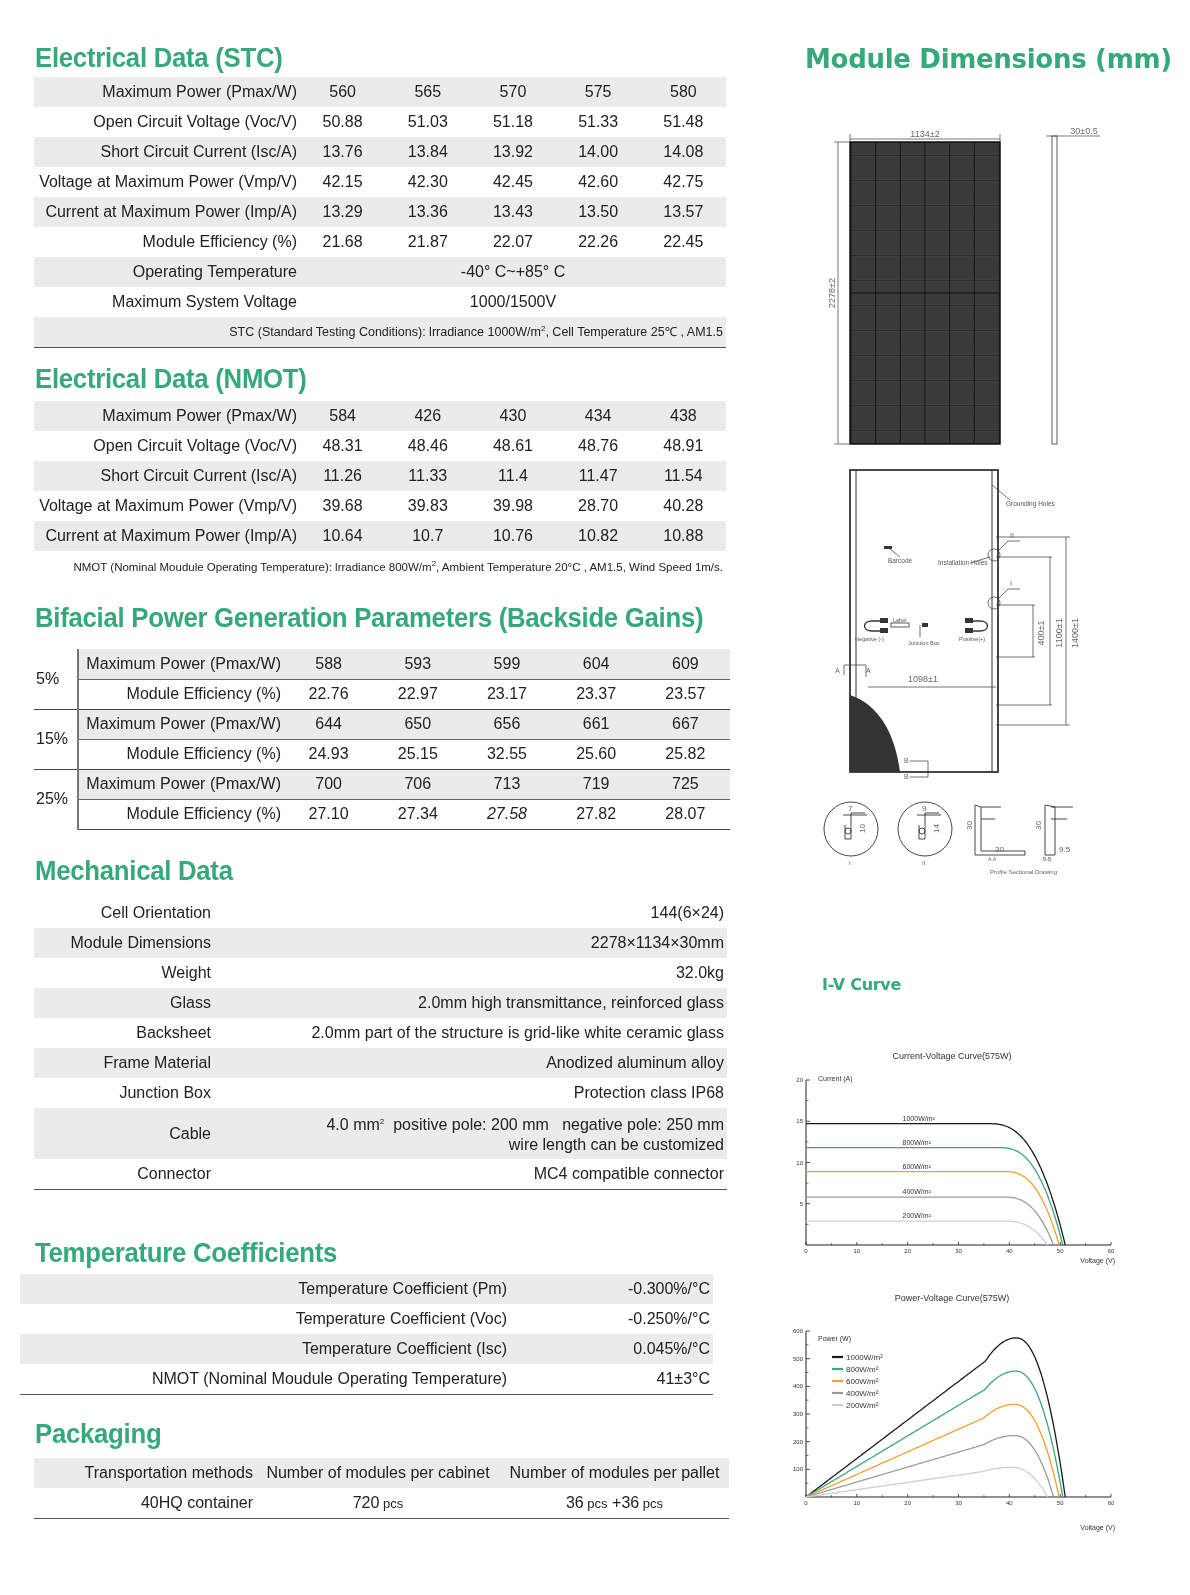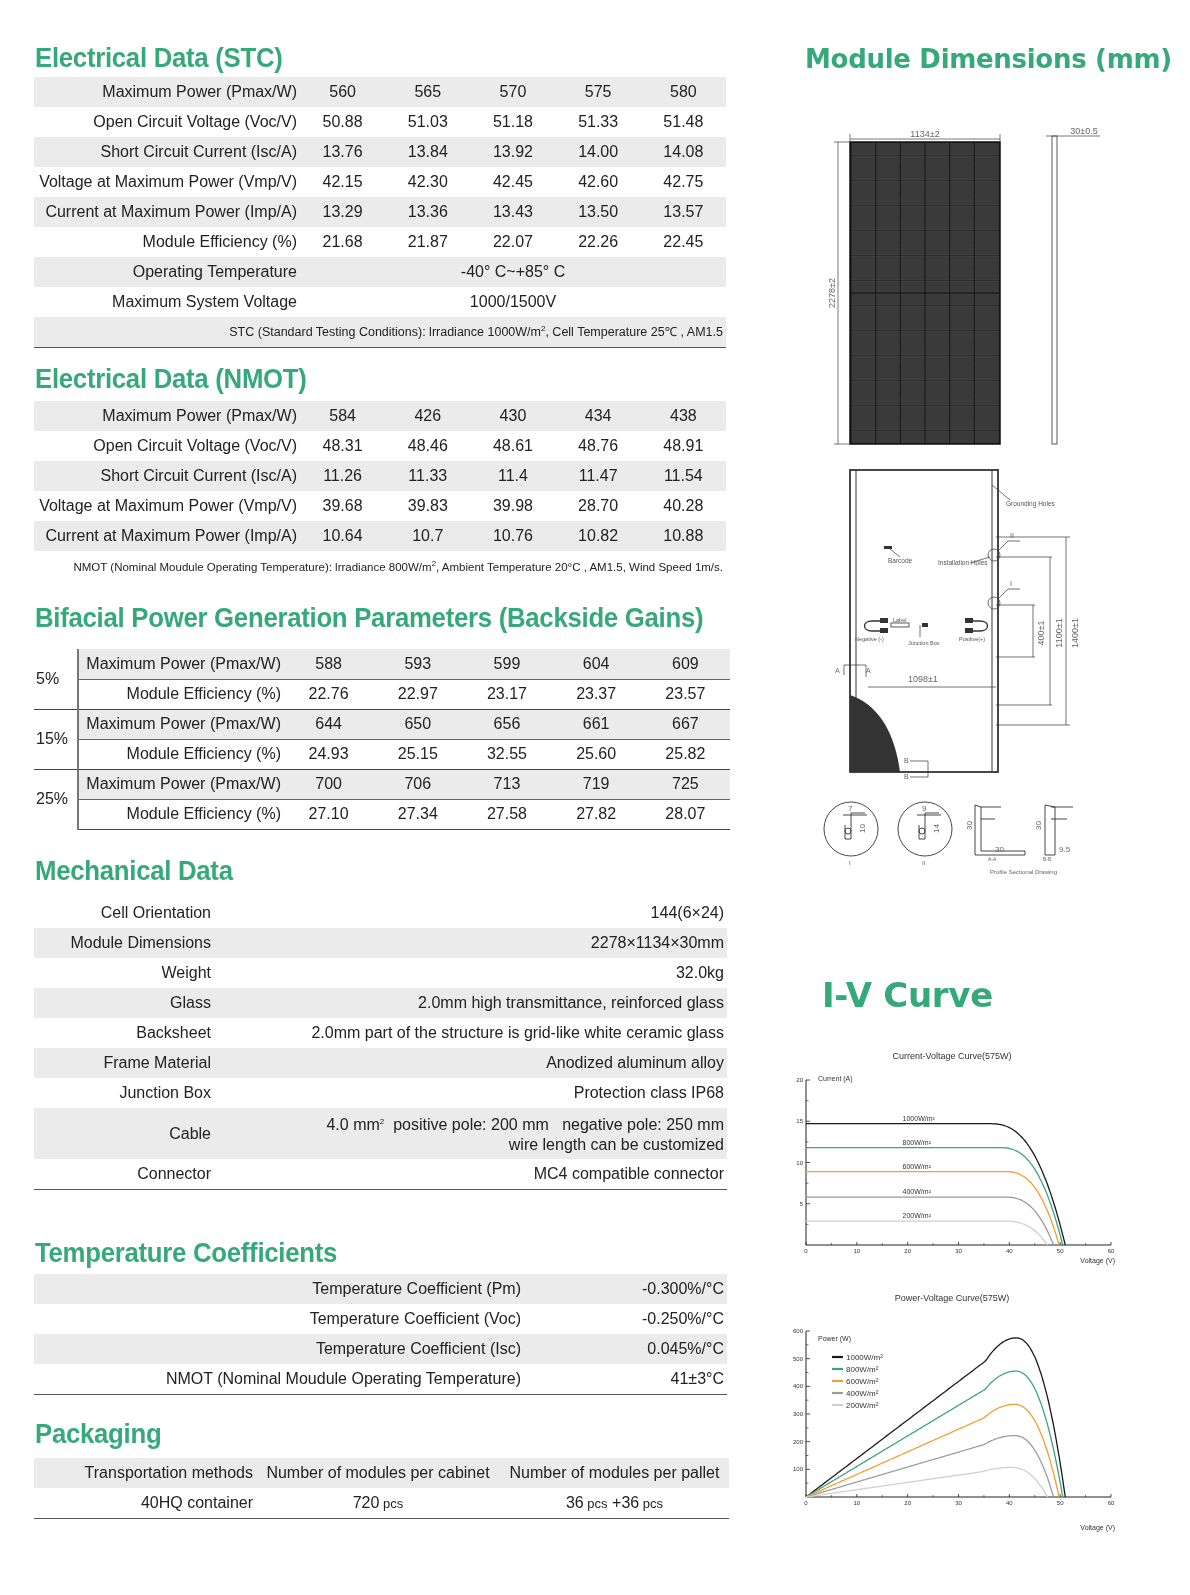--- a/index.html
+++ b/index.html
@@ -195,21 +195,21 @@
         <td class="num">700</td>
         <td class="num">706</td>
         <td class="num">713</td>
         <td class="num">719</td>
         <td class="num">725</td>
       </tr>
       <tr class="  mid">
         <td class="lbl" style="border-bottom: 1.5px solid rgb(68, 68, 68);">Module Efficiency (%)</td>
         <td class="num" style="border-bottom: 1.5px solid rgb(68, 68, 68);">27.10</td>
         <td class="num" style="border-bottom: 1.5px solid rgb(68, 68, 68);">27.34</td>
-        <td class="num" style="border-bottom: 1.5px solid rgb(68, 68, 68);">27.58</td>
+        <td class="num" style="border-bottom: 1.5px solid rgb(68, 68, 68); font-style: italic;">27.58</td>
         <td class="num" style="border-bottom: 1.5px solid rgb(68, 68, 68);">27.82</td>
         <td class="num" style="border-bottom: 1.5px solid rgb(68, 68, 68);">28.07</td>
       </tr>
     </tbody>
 </table>
 
 <div class="h2 narrow" style="left:35px;top:855px;">Mechanical Data</div>
 <table id="mech" style="left:34px;top:898px;width:693px;">
   <colgroup>
       <col style="width:180px">
@@ -249,21 +249,21 @@
         <td class="lbl" style="line-height: 20px; padding: 4px 3px;"><span>4.0 mm</span><sup>2</sup><span style="white-space:pre">  positive pole: 200 mm   negative pole: 250 mm</span><br><span>wire length can be customized</span></td>
       </tr>
       <tr class="">
         <td class="lbl bot">Connector</td>
         <td class="lbl bot"><span>MC4 compatible connector</span></td>
       </tr>
     </tbody>
 </table>
 
 <div class="h2 narrow" style="left:35px;top:1237px;">Temperature Coefficients</div>
-<table id="temp" style="left:34px;top:1274px;width:693px;">
+<table id="temp" style="left:20px;top:1274px;width:693px;">
   <colgroup>
       <col style="width:490px">
       <col>
     </colgroup>
   <tbody id="temp-body">
       <tr class="g">
         <td class="lbl">Temperature Coefficient (Pm)</td>
         <td class="lbl" style="padding-left: 18px;">-0.300%/°C</td>
       </tr>
       <tr class="">
@@ -566,21 +566,21 @@
     <text transform="translate(157,35) rotate(-90)">30</text>
     <text x="180" y="57">30</text>
     <text x="173" y="66" font-size="5" font-family="Liberation Sans, sans-serif">A-A</text>
     <text transform="translate(226,35) rotate(-90)">30</text>
     <text x="244" y="57">9.5</text>
     <text x="228" y="66" font-size="5" font-family="Liberation Sans, sans-serif">B-B</text>
     <text x="175" y="79" font-size="6" font-family="Liberation Sans, sans-serif">Profile Sectional Drawing</text>
   </g>
 </svg>
 
-<div class="h2" style="left:822px;top:975px;font-size:34px;">I-V Curve</div>
+<div class="h2" style="left:822px;top:975px;font-size:16px;">I-V Curve</div>
 
 <svg id="ivchart" style="position:absolute;left:780px;top:1040px;" width="360" height="230">
   <text x="172" y="19" font-size="9" fill="#333" text-anchor="middle">Current-Voltage Curve(575W)</text>
   <text x="38" y="41" font-size="7" fill="#333">Current (A)</text>
   <text x="335" y="223" font-size="7" fill="#333" text-anchor="end">Voltage (V)</text>
   <g id="iv-axes">
       <line x1="26" y1="205" x2="331" y2="205" stroke="#222" stroke-width="1"></line>
       <line x1="26" y1="205" x2="26" y2="40" stroke="#222" stroke-width="1"></line>
       <line x1="26" y1="205" x2="26" y2="202" stroke="#222" stroke-width="0.8"></line>
       <line x1="51.416666666666664" y1="205" x2="51.416666666666664" y2="203" stroke="#222" stroke-width="0.6"></line>

